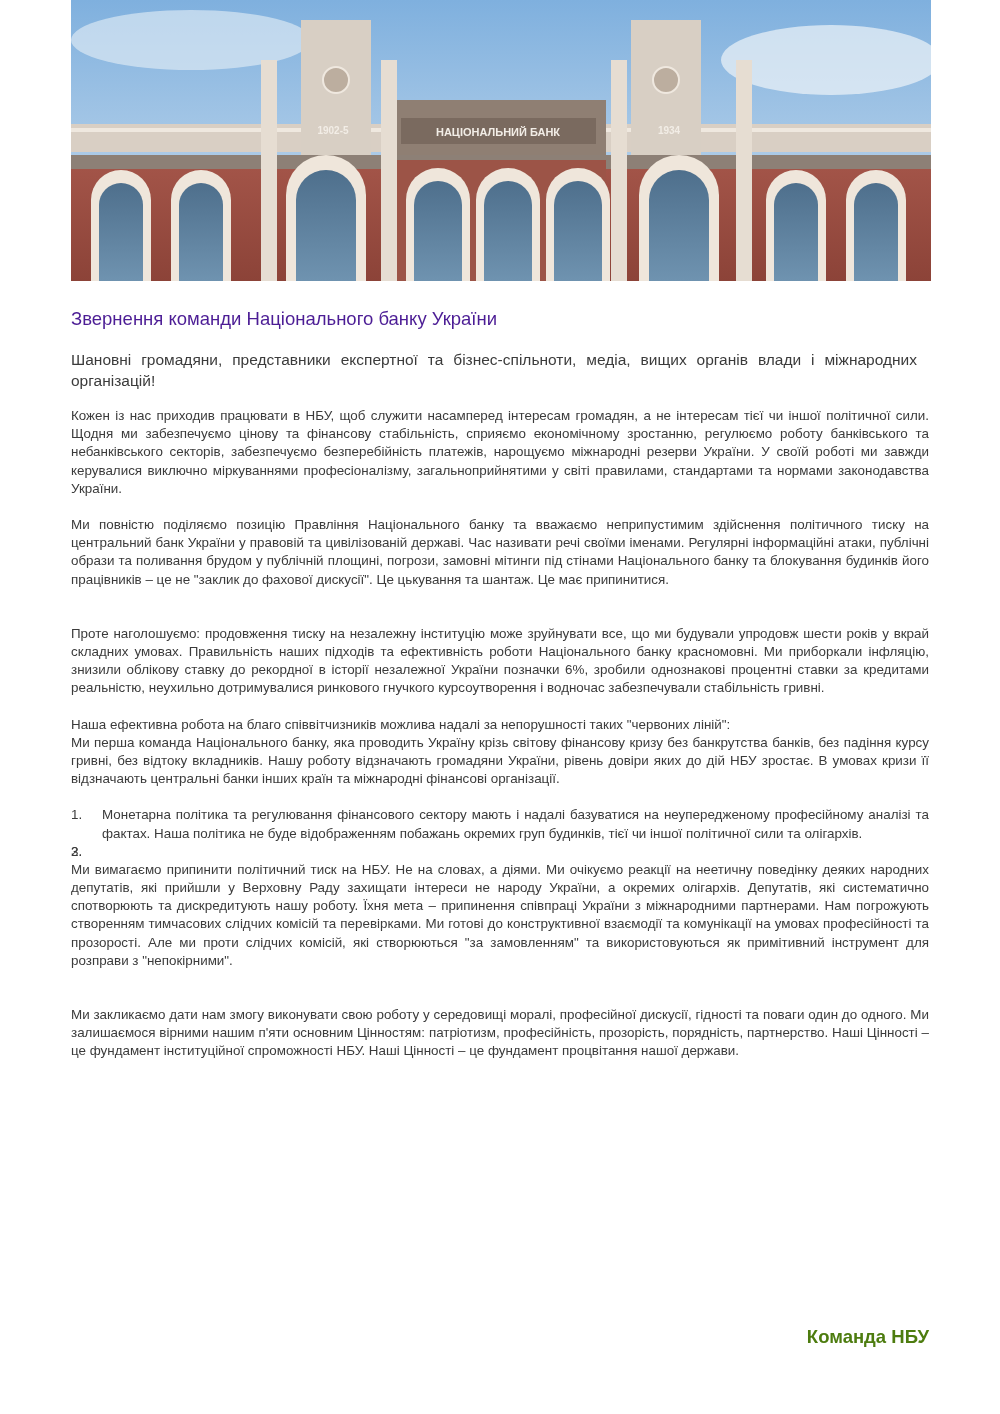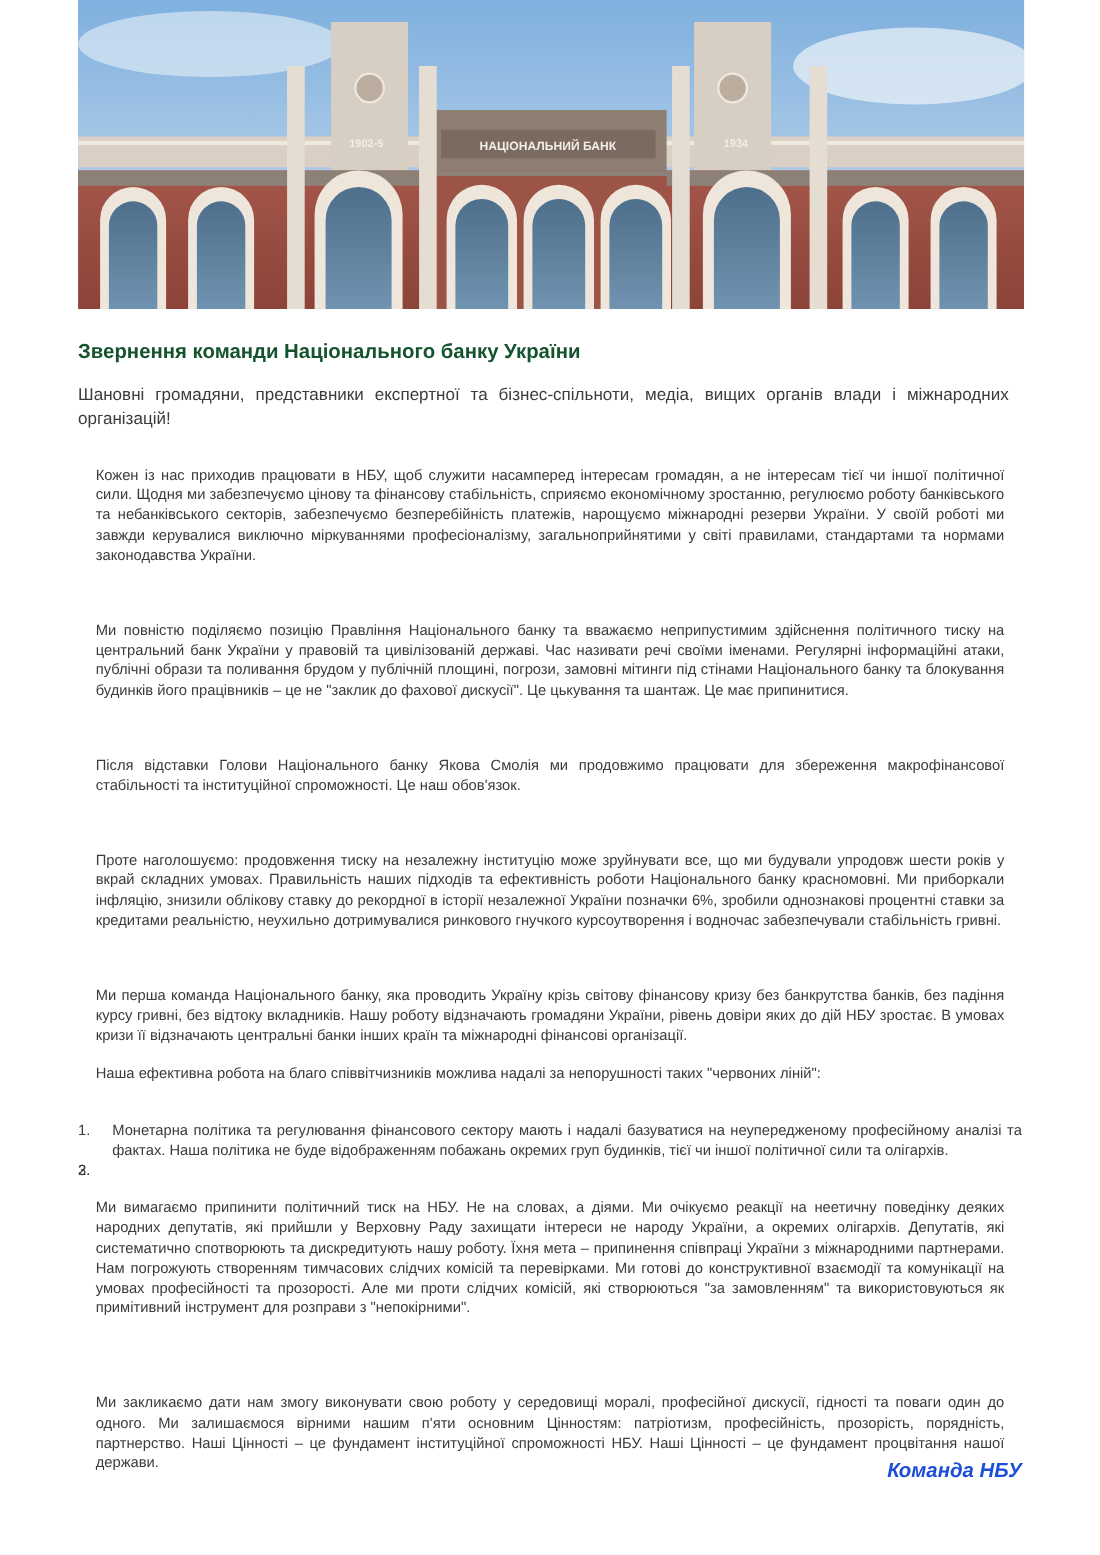--- a/index.html
+++ b/index.html
@@ -1,27 +1,27 @@
 <!DOCTYPE html>
 <html><head>
   <meta charset="utf-8">
   <style>
     html, body { margin: 0; padding: 0; background: #ffffff; }
     body { width: 1000px; height: 1414px; position: relative; overflow: hidden; font-family: "Liberation Sans", sans-serif; color: #3a3a3a; }
     .hero { position: absolute; left: 71px; top: 0; width: 860px; height: 281px; overflow: hidden; background: linear-gradient(180deg, #8fb8de 0%, #b7d2ea 40%, #d9e6f1 80%); }
     .hero svg { display: block; }
     .content { position: absolute; left: 71px; top: 305px; width: 858px; }
-    .title { color: #14532d; font-weight: bold; font-size: 18.5px; margin: 0; line-height: 28px; }
+    .title { color: #4c1d95; font-weight: normal; font-size: 18.5px; margin: 0; line-height: 28px; }
     .greeting { font-size: 15.5px; line-height: 21px; margin: 16px 12px 0 0; text-align: justify; color: #3b3b3b; }
-    p.body { font-size: 13.4px; line-height: 18.2px; margin: 16px; text-align: justify; color: #3b3b3b; }
+    p.body { font-size: 13.4px; line-height: 18.2px; margin: 0; text-align: justify; color: #3b3b3b; }
     .gap { height: 18px; }
     ol.lines { margin: 0; padding: 0; list-style: none; }
     ol.lines li { position: relative; padding-left: 31px; font-size: 13.4px; line-height: 18.2px; text-align: justify; color: #3b3b3b; }
     ol.lines li .num { position: absolute; left: 0; top: 0; }
-    .sign { position: absolute; right: 71px; top: 1326px; color: #1d4ed8; font-weight: bold; font-size: 18.5px; font-style: italic; }
+    .sign { position: absolute; right: 71px; top: 1326px; color: #4d7c0f; font-weight: bold; font-size: 18.5px; }
   </style>
 </head>
 <body>
 
 <div class="hero">
   <svg width="860" height="281" viewBox="0 0 860 281">
     <defs>
       <linearGradient id="sky" x1="0" y1="0" x2="0" y2="1">
         <stop offset="0" stop-color="#7fb0de"></stop>
         <stop offset="1" stop-color="#cfe0ef"></stop>
@@ -108,26 +108,25 @@
 </div>
 
 <div class="content">
   <h1 class="title">Звернення команди Національного банку України</h1>
   <p class="greeting">Шановні громадяни, представники експертної та бізнес-спільноти, медіа, вищих органів влади і міжнародних організацій!</p>
   <div style="height:16px"></div>
   <p class="body">Кожен із нас приходив працювати в НБУ, щоб служити насамперед інтересам громадян, а не інтересам тієї чи іншої політичної сили. Щодня ми забезпечуємо цінову та фінансову стабільність, сприяємо економічному зростанню, регулюємо роботу банківського та небанківського секторів, забезпечуємо безперебійність платежів, нарощуємо міжнародні резерви України. У своїй роботі ми завжди керувалися виключно міркуваннями професіоналізму, загальноприйнятими у світі правилами, стандартами та нормами законодавства України.</p>
   <div class="gap"></div>
   <p class="body">Ми повністю поділяємо позицію Правління Національного банку та вважаємо неприпустимим здійснення політичного тиску на центральний банк України у правовій та цивілізованій державі. Час називати речі своїми іменами. Регулярні інформаційні атаки, публічні образи та поливання брудом у публічній площині, погрози, замовні мітинги під стінами Національного банку та блокування будинків його працівників – це не "заклик до фахової дискусії". Це цькування та шантаж. Це має припинитися.</p>
   <div class="gap"></div>
-  <p class="body">Після відставки Голови Національного банку Якова Смолія ми продовжимо працювати для збереження макрофінансової стабільності та інституційної спроможності. Це наш обов'язок.</p>
   <div class="gap"></div>
   <p class="body">Проте наголошуємо: продовження тиску на незалежну інституцію може зруйнувати все, що ми будували упродовж шести років у вкрай складних умовах. Правильність наших підходів та ефективність роботи Національного банку красномовні. Ми приборкали інфляцію, знизили облікову ставку до рекордної в історії незалежної України позначки 6%, зробили однознакові процентні ставки за кредитами реальністю, неухильно дотримувалися ринкового гнучкого курсоутворення і водночас забезпечували стабільність гривні.</p>
   <div class="gap"></div>
+  <p class="body">Наша ефективна робота на благо співвітчизників можлива надалі за непорушності таких "червоних ліній":</p>
   <p class="body">Ми перша команда Національного банку, яка проводить Україну крізь світову фінансову кризу без банкрутства банків, без падіння курсу гривні, без відтоку вкладників. Нашу роботу відзначають громадяни України, рівень довіри яких до дій НБУ зростає. В умовах кризи її відзначають центральні банки інших країн та міжнародні фінансові організації.</p>
-  <p class="body">Наша ефективна робота на благо співвітчизників можлива надалі за непорушності таких "червоних ліній":</p>
   <div class="gap"></div>
   <ol class="lines">
     <li>
       <span class="num">1.</span>
       <span>Монетарна політика та регулювання фінансового сектору мають і надалі базуватися на неупередженому професійному аналізі та фактах. Наша політика не буде відображенням побажань окремих груп будинків, тієї чи іншої політичної сили та олігархів.</span>
     </li>
     <li>
       <span class="num">2.</span>
     </li>
     <li>

